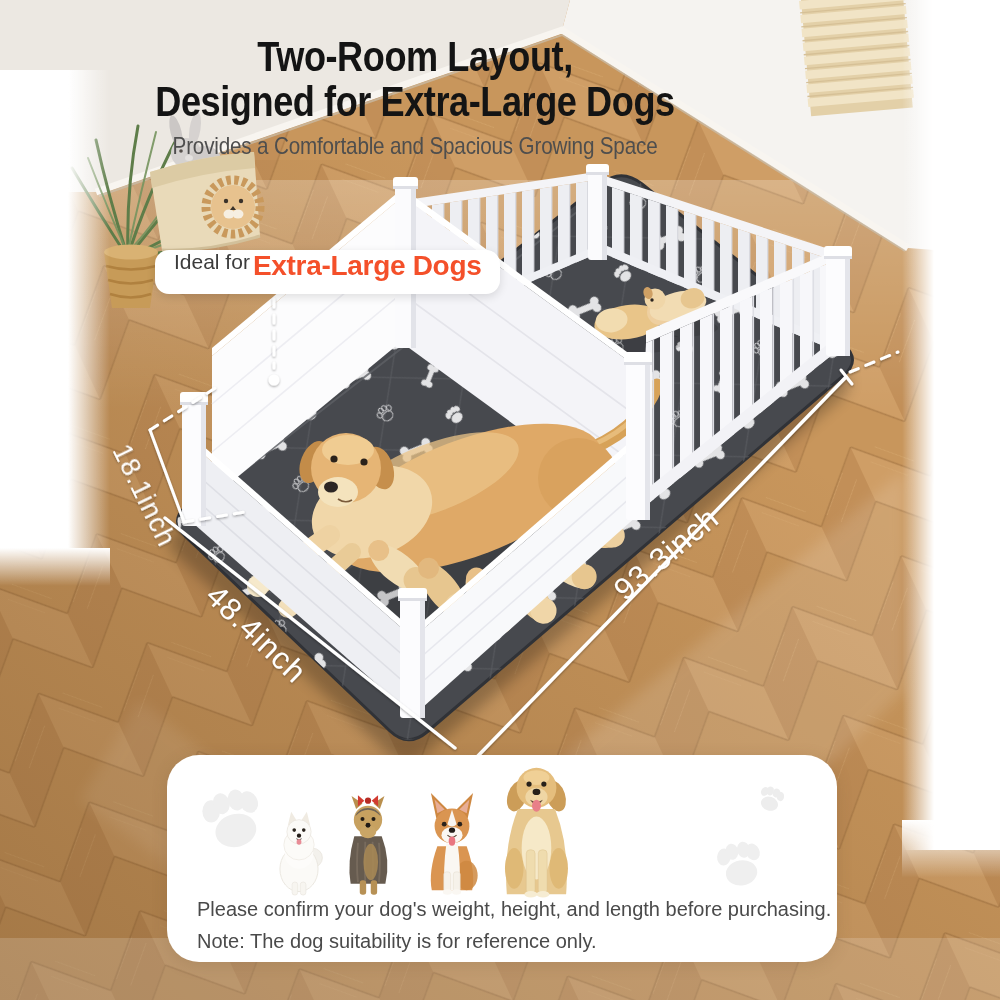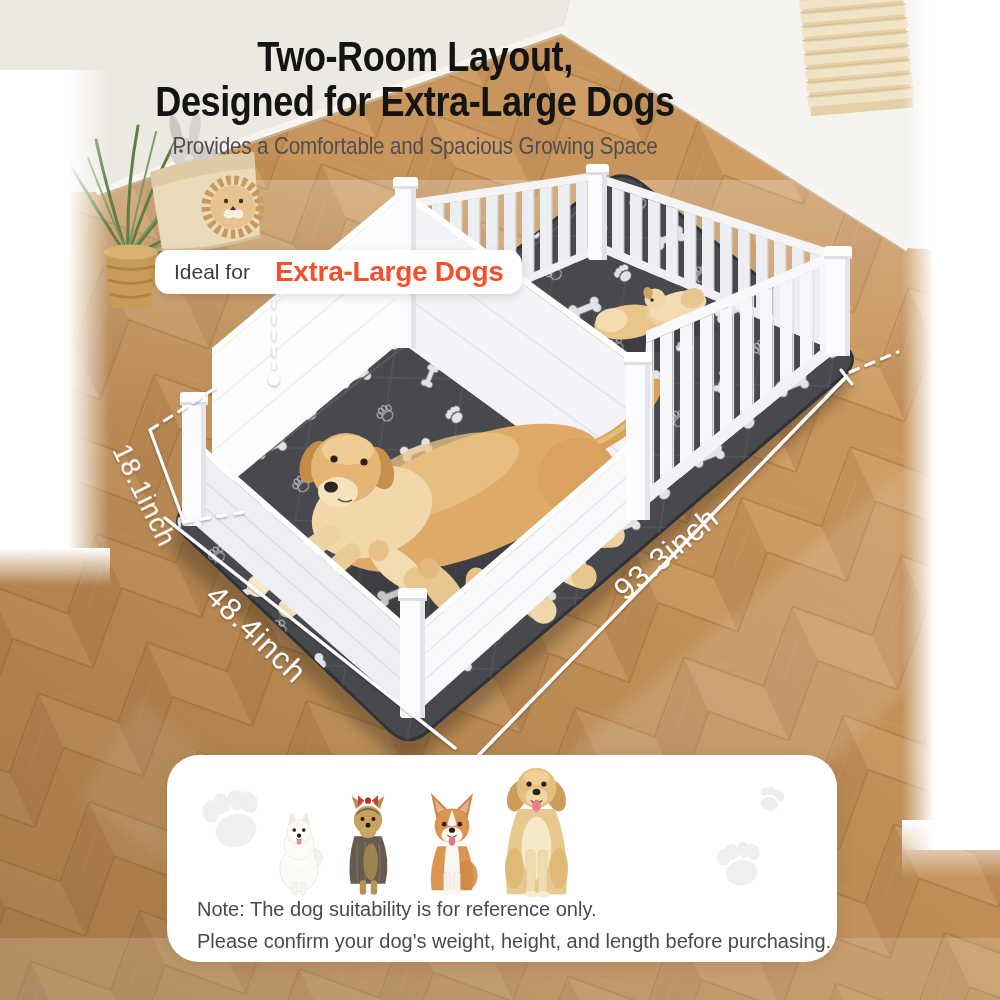--- a/index.html
+++ b/index.html
@@ -6,21 +6,21 @@
   .stage{position:relative;width:1000px;height:1000px;overflow:hidden;background:#5eead4;
          font-family:"Liberation Sans",sans-serif;}
   .scene{position:absolute;left:0;top:0;width:1000px;height:1000px;z-index:1;}
   
   .header{position:absolute;left:0;top:34px;width:830px;text-align:center;z-index:5;
           transform:scaleX(.86);transform-origin:50% 0;}
   .title{font-size:42px;font-weight:800;color:#141414;line-height:1.08;letter-spacing:-.5px;}
   .subtitle{font-size:24px;color:#4E4E4E;margin-top:7px;letter-spacing:-.2px;}
   
   .badge{position:absolute;left:155px;top:250px;height:44px;z-index:6;background:#fff;
-         border-radius:14px;display:flex;align-items:center;padding:0 19px;gap:25px;
+         border-radius:14px;display:flex;padding:0 19px;gap:3px;
          box-shadow:0 3px 10px rgba(0,0,0,.12);}
   .badge-prefix{font-size:21px;color:#3C3C3C;white-space:nowrap;}
   .badge-highlight{font-size:28px;font-weight:700;color:#F4502A;white-space:nowrap;letter-spacing:-.3px;}
   
   .card{position:absolute;left:167px;top:755px;width:670px;height:207px;background:#fff;
         border-radius:32px;z-index:6;box-shadow:0 3px 16px rgba(110,80,45,.18);}
   .note{position:absolute;left:30px;top:138px;font-size:20px;color:#4A4A4A;line-height:1.6;}
   .dogpic{position:absolute;}
   .wm{position:absolute;}
 </style>
@@ -489,18 +489,18 @@
     <ellipse cx="48" cy="22" rx="14" ry="8" fill="#F0D096"></ellipse>
     <circle cx="40" cy="29" r="2.8" fill="#28211A"></circle>
         <circle cx="56" cy="29" r="2.8" fill="#28211A"></circle>
     <ellipse cx="48" cy="43" rx="12" ry="10" fill="#EFD6A4"></ellipse>
     <ellipse cx="48" cy="37.5" rx="4.2" ry="3.4" fill="#26201A"></ellipse>
     <path d="M41,46 Q48,56 55,46 Q48,50 41,46 Z" fill="#5C4436"></path>
     <ellipse cx="48" cy="52.5" rx="4.8" ry="6.5" fill="#E87F88"></ellipse>
   </svg>
 
   <div class="note">
+    <div>Please confirm your dog's weight, height, and length before purchasing.</div>
     <div>Note: The dog suitability is for reference only.</div>
-    <div>Please confirm your dog's weight, height, and length before purchasing.</div>
   </div>
 </div>
 
 </div>
 
 </body></html>

